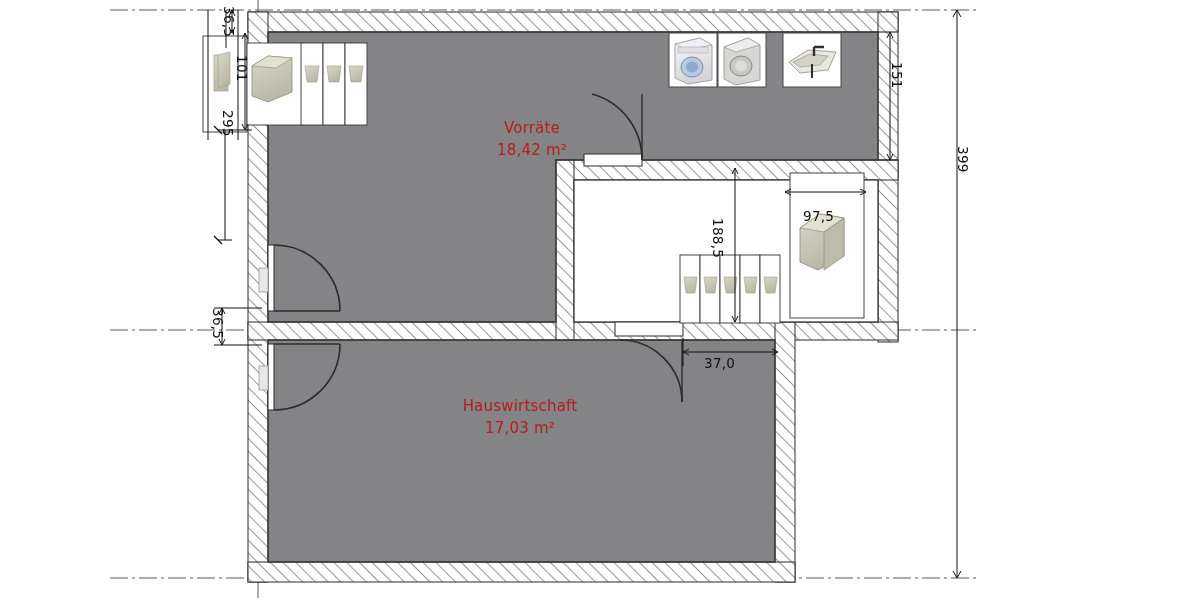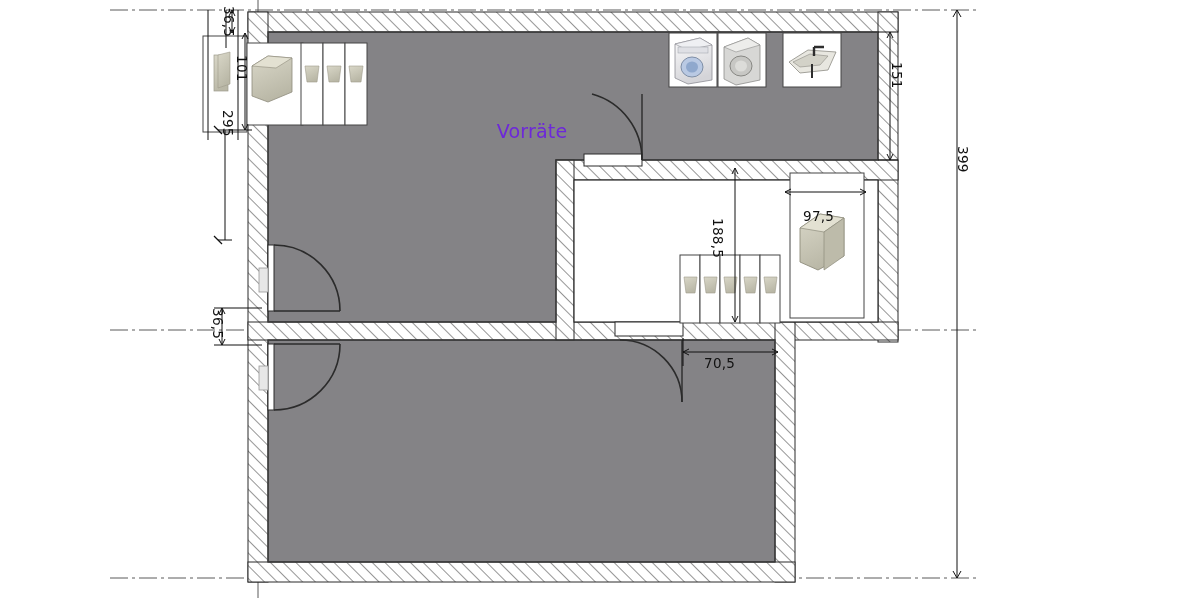--- a/index.html
+++ b/index.html
@@ -17,22 +17,22 @@
     background: #ffffff;
     overflow: hidden;
   }
   #plan svg {
     position: absolute;
     top: 0;
     left: 0;
   }
   .room-label {
     position: absolute;
-    color: #6d28d9;
-    font-size: 19px;
+    color: #b91c1c;
+    font-size: 15px;
     font-family: "DejaVu Sans", "Liberation Sans", sans-serif;
     white-space: nowrap;
     text-align: center;
     line-height: 1.45;
     letter-spacing: 0.2px;
   }
   .dim-label {
     position: absolute;
     color: #111111;
     font-size: 13.5px;
@@ -266,34 +266,39 @@
         <path d="M 689 349 L 683 352 L 689 355"></path>
         <path d="M 772 349 L 778 352 L 772 355"></path>
         <line x1="683" y1="338" x2="683" y2="366"></line>
       </g>
 
     </g>
   </svg>
 
   <div class="room-label" style="left:452px; top:118px; width:160px;">
     <div>Vorräte</div>
+    <div>18,42 m²</div>
   </div>
 
+  <div class="room-label" style="left:420px; top:396px; width:200px;">
+    <div>Hauswirtschaft</div>
+    <div>17,03 m²</div>
+  </div>
 
   <div class="dim-label vert" style="left:237px; top:6px;">36,5</div>
 
   <div class="dim-label vert" style="left:250px; top:55px;">101</div>
 
   <div class="dim-label vert" style="left:236px; top:110px;">295</div>
 
   <div class="dim-label vert" style="left:226px; top:308px;">36,5</div>
 
   <div class="dim-label vert" style="left:905px; top:62px;">151</div>
 
   <div class="dim-label vert" style="left:971px; top:146px;">399</div>
 
   <div class="dim-label vert" style="left:726px; top:218px;">188,5</div>
 
   <div class="dim-label" style="left:803px; top:208px;">97,5</div>
 
-  <div class="dim-label" style="left:704px; top:355px;">70,5</div>
+  <div class="dim-label" style="left:704px; top:355px;">37,0</div>
 
 </div>
 
 </body></html>

